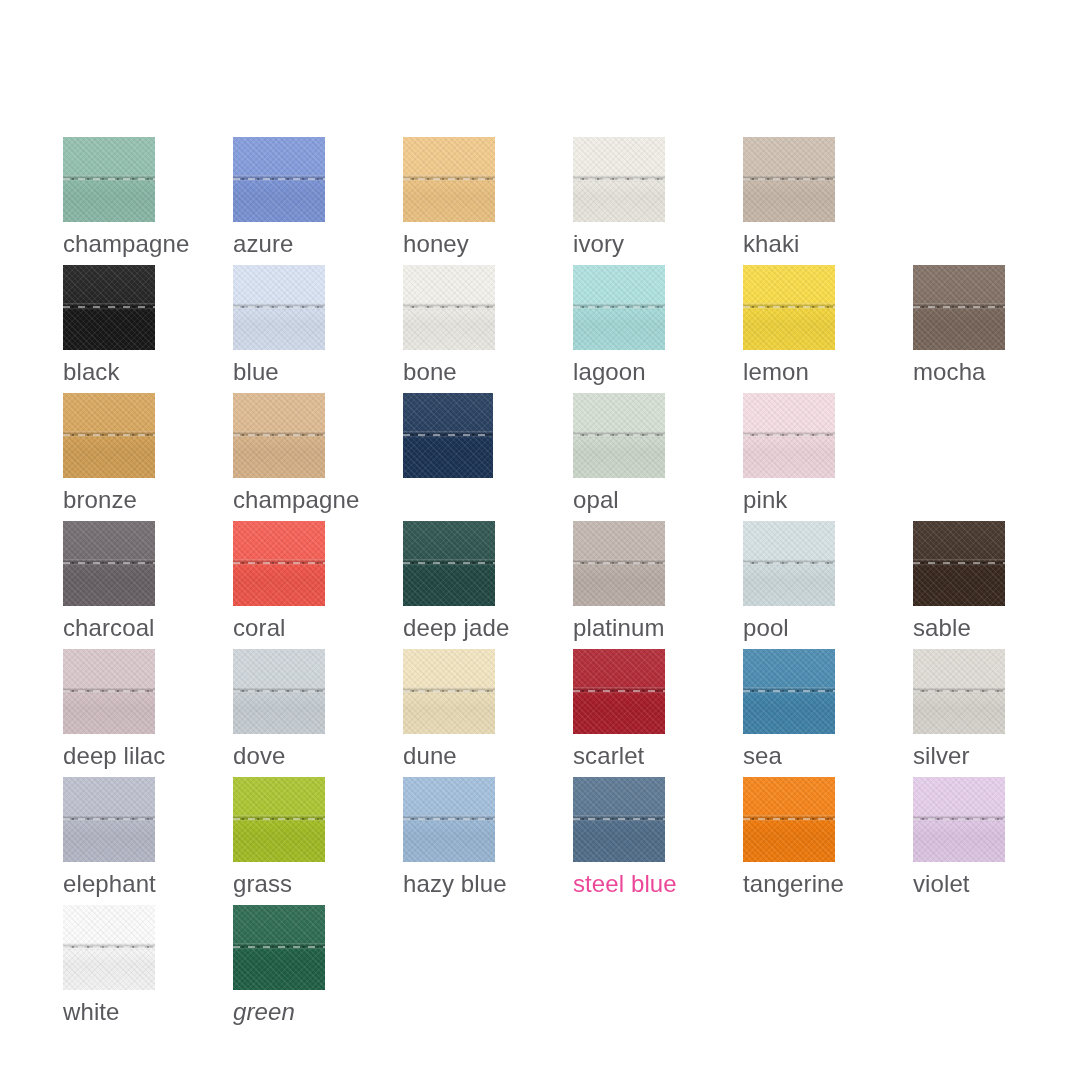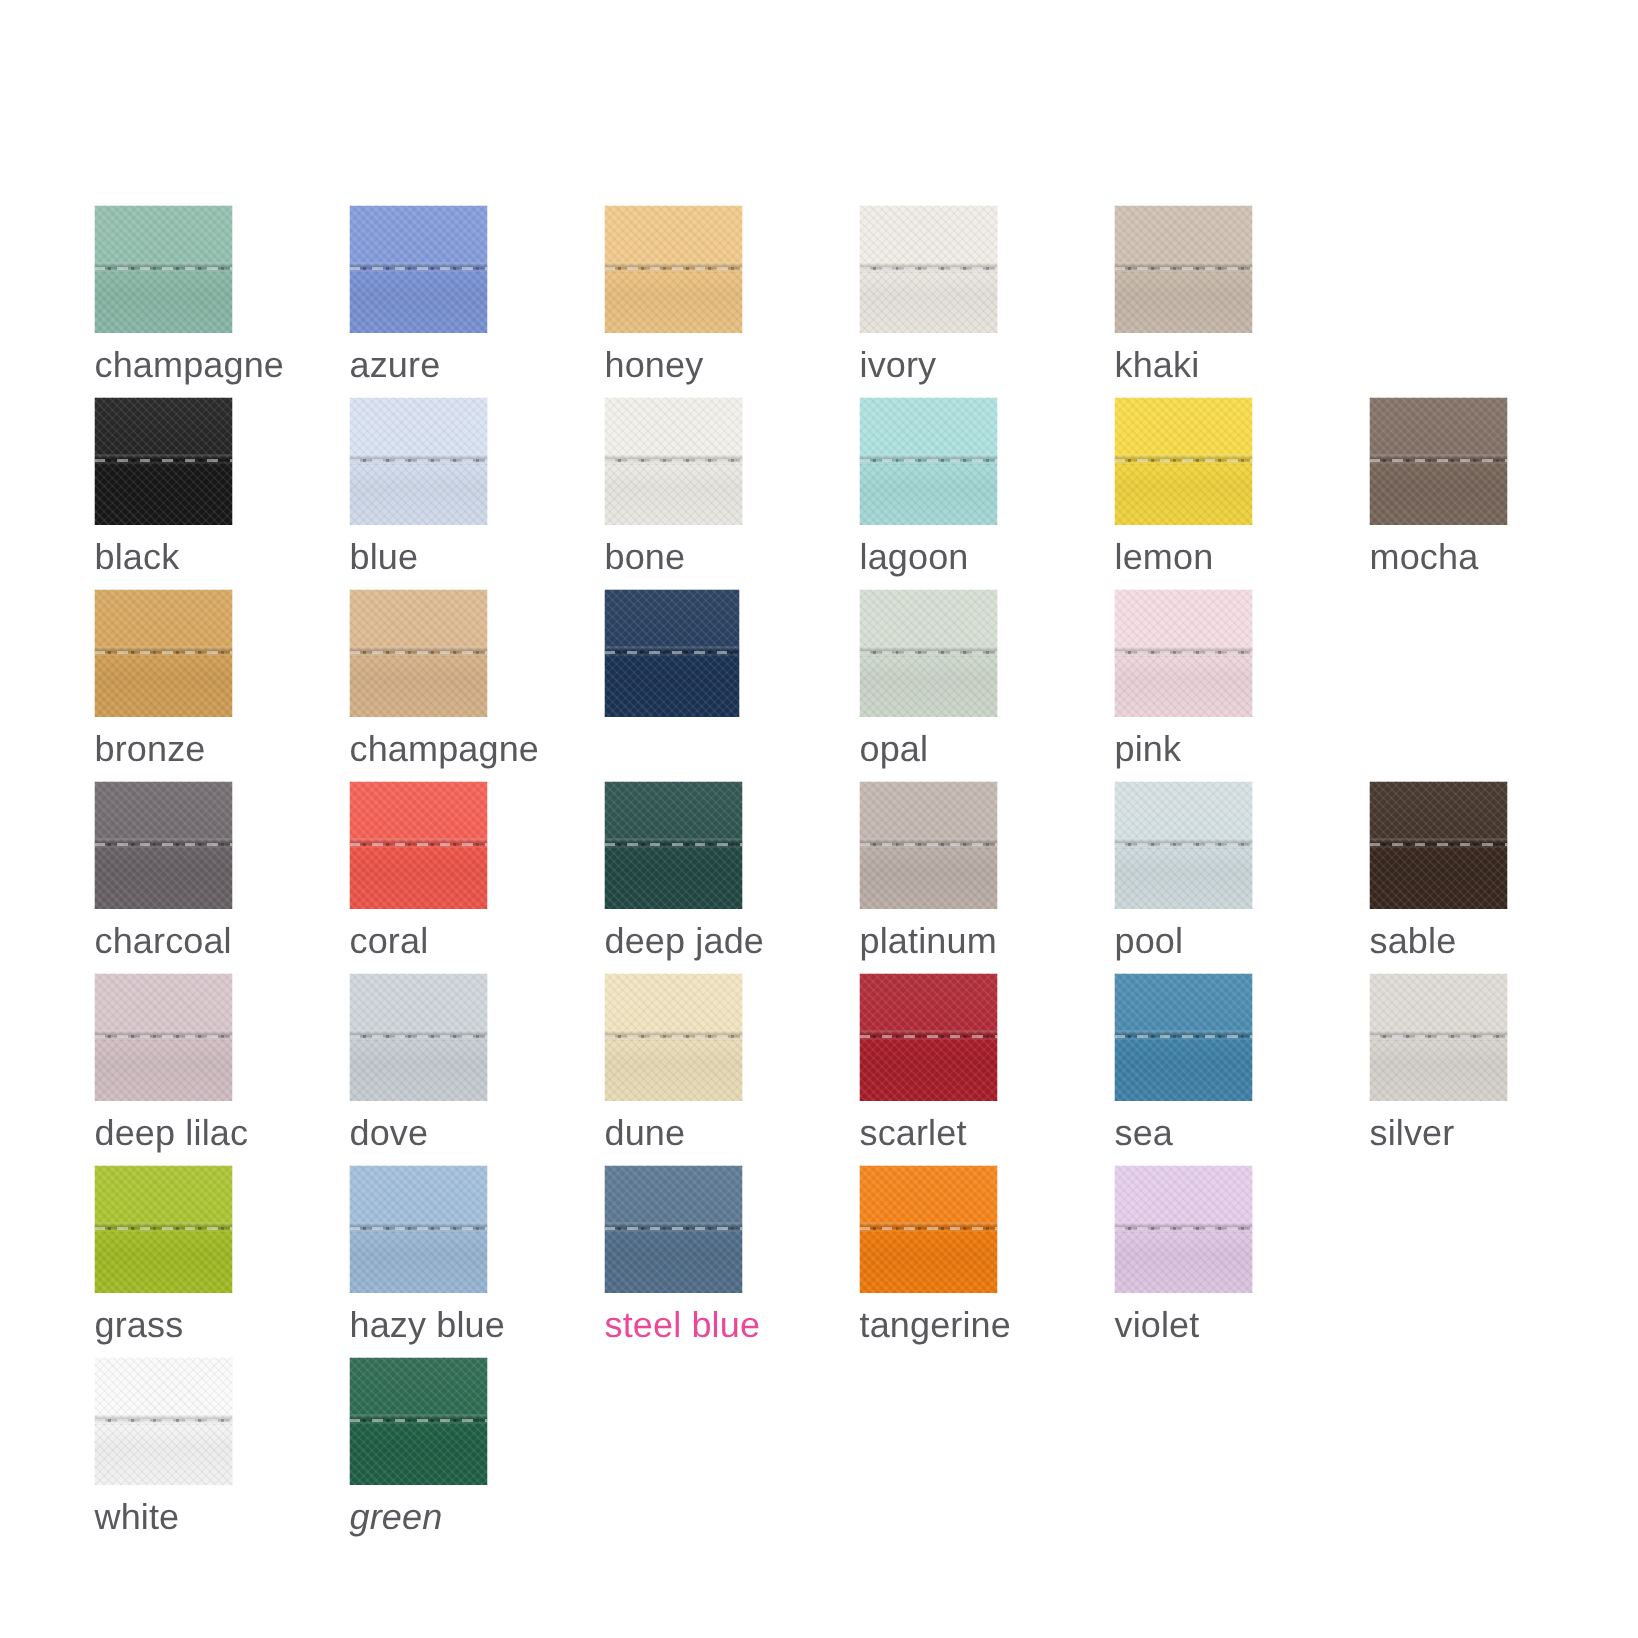--- a/index.html
+++ b/index.html
@@ -427,20 +427,30 @@
           <div class="chip-shade"></div>
           <div class="chip-seam"></div>
           <div class="chip-stitch"></div>
         </div>
         <div class="chip-label" style="color: rgb(88, 88, 93);">silver</div>
       </div>
     </div>
     <div class="swatch-row">
       <div class="swatch-cell">
         <div class="chip">
+          <div class="chip-fill" style="background: rgb(185, 189, 203);"></div>
+          <div class="chip-weave"></div>
+          <div class="chip-shade"></div>
+          <div class="chip-seam"></div>
+          <div class="chip-stitch"></div>
+        </div>
+        <div class="chip-label" style="color: rgb(88, 88, 93);">elephant</div>
+      </div>
+      <div class="swatch-cell">
+        <div class="chip">
           <div class="chip-fill" style="background: rgb(166, 193, 39);"></div>
           <div class="chip-weave"></div>
           <div class="chip-shade"></div>
           <div class="chip-seam"></div>
           <div class="chip-stitch"></div>
         </div>
         <div class="chip-label" style="color: rgb(88, 88, 93);">grass</div>
       </div>
       <div class="swatch-cell">
         <div class="chip">

